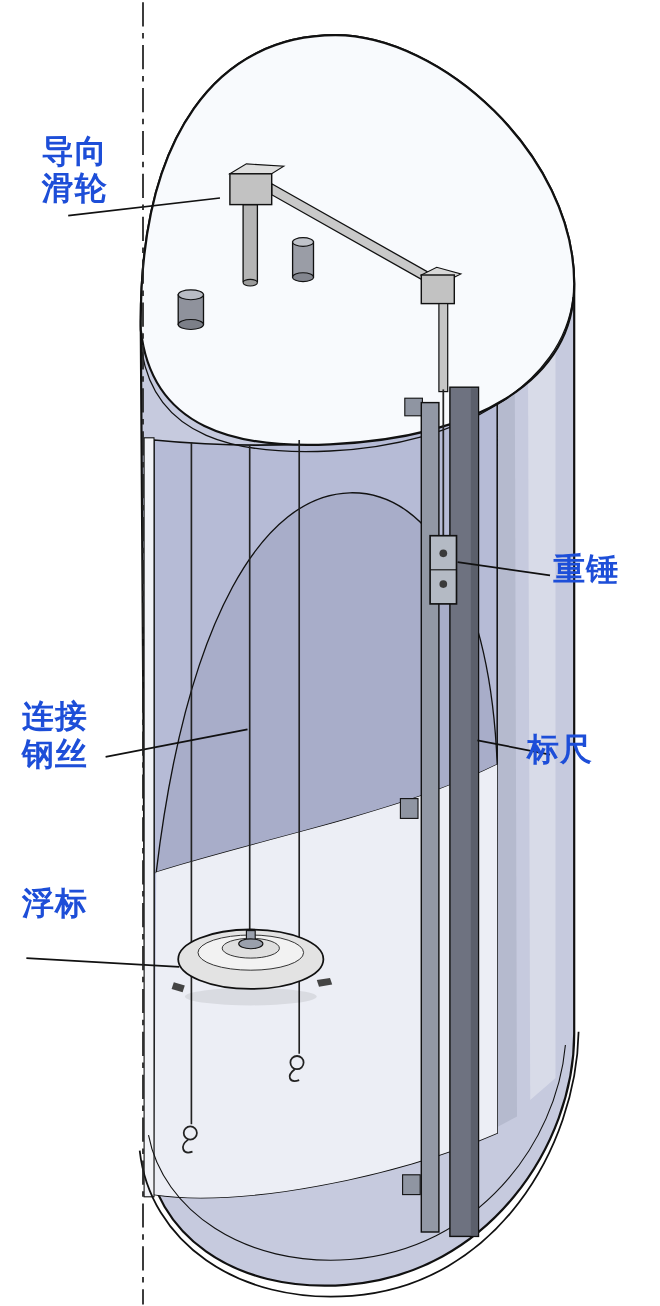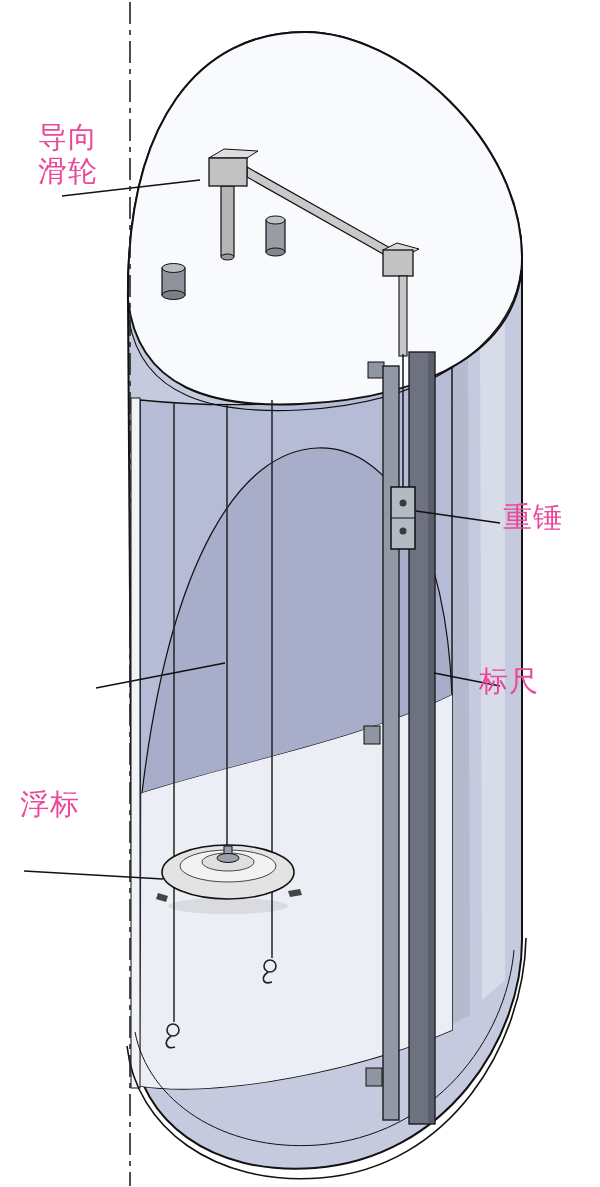--- a/index.html
+++ b/index.html
@@ -6,32 +6,32 @@
   .canvas{
     position:relative;
     width:600px;height:1187px;
     background:#ffffff;
     overflow:hidden;
     font-family:"DejaVu Sans","Liberation Sans",sans-serif;
   }
   svg{position:absolute;left:0;top:0;}
   .lbl{
     position:absolute;
-    font-weight:400;
+    font-weight:700;
     font-size:29px;
     line-height:34px;
-    color:#ec4899;
+    color:#1d4ed8;
     white-space:nowrap;
     letter-spacing:1px;
   }
   .lbl-guide{left:38px;top:120px;}
   .lbl-weight{left:503px;top:500px;text-align:right;}
   .lbl-wire{left:20px;top:634px;}
   .lbl-ruler{left:479px;top:664px;}
-  .lbl-float{left:20px;top:787px;}
+  .lbl-float{left:20px;top:804px;}
 </style>
 </head>
 <body>
 
 <div class="canvas">
 
   <svg width="600" height="1187" viewBox="0 0 600 1187">
 
     <path stroke="#111" stroke-width="2" d="M 128,300 C 126,120 200,32 305,32 C 400,32 522,140 522,258
              L 522,940 C 522,1040 445,1158 315,1168 C 210,1176 140,1120 133,1045 Z" fill="#c6cade"></path>
@@ -132,18 +132,22 @@
     <line x1="130" y1="2" x2="130" y2="1186" stroke="#222" stroke-width="1.6" stroke-dasharray="22 6 5 6"></line>
   </svg>
 
   <div class="lbl lbl-guide">
     <div>导向</div>
     <div>滑轮</div>
   </div>
 
   <div class="lbl lbl-weight">重锤</div>
 
+  <div class="lbl lbl-wire">
+    <div>连接</div>
+    <div>钢丝</div>
+  </div>
 
   <div class="lbl lbl-ruler">标尺</div>
 
   <div class="lbl lbl-float">浮标</div>
 
 </div>
 
 </body></html>

